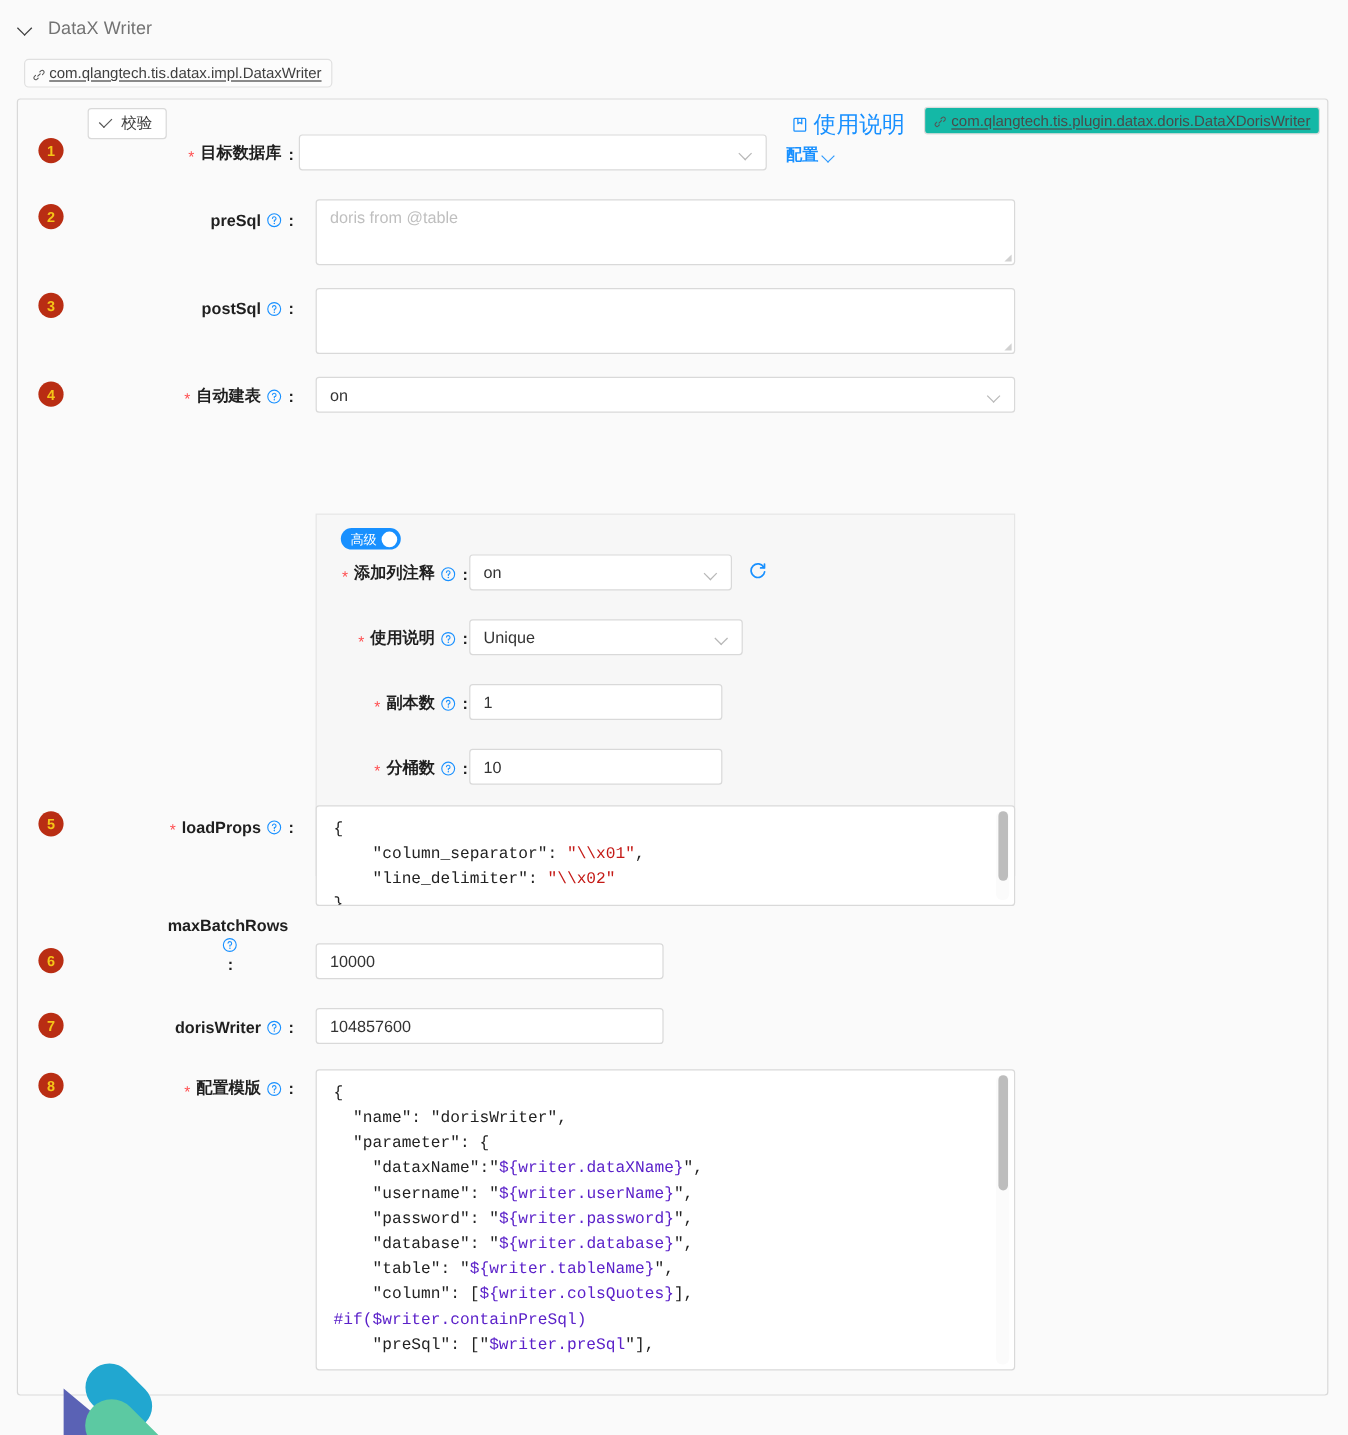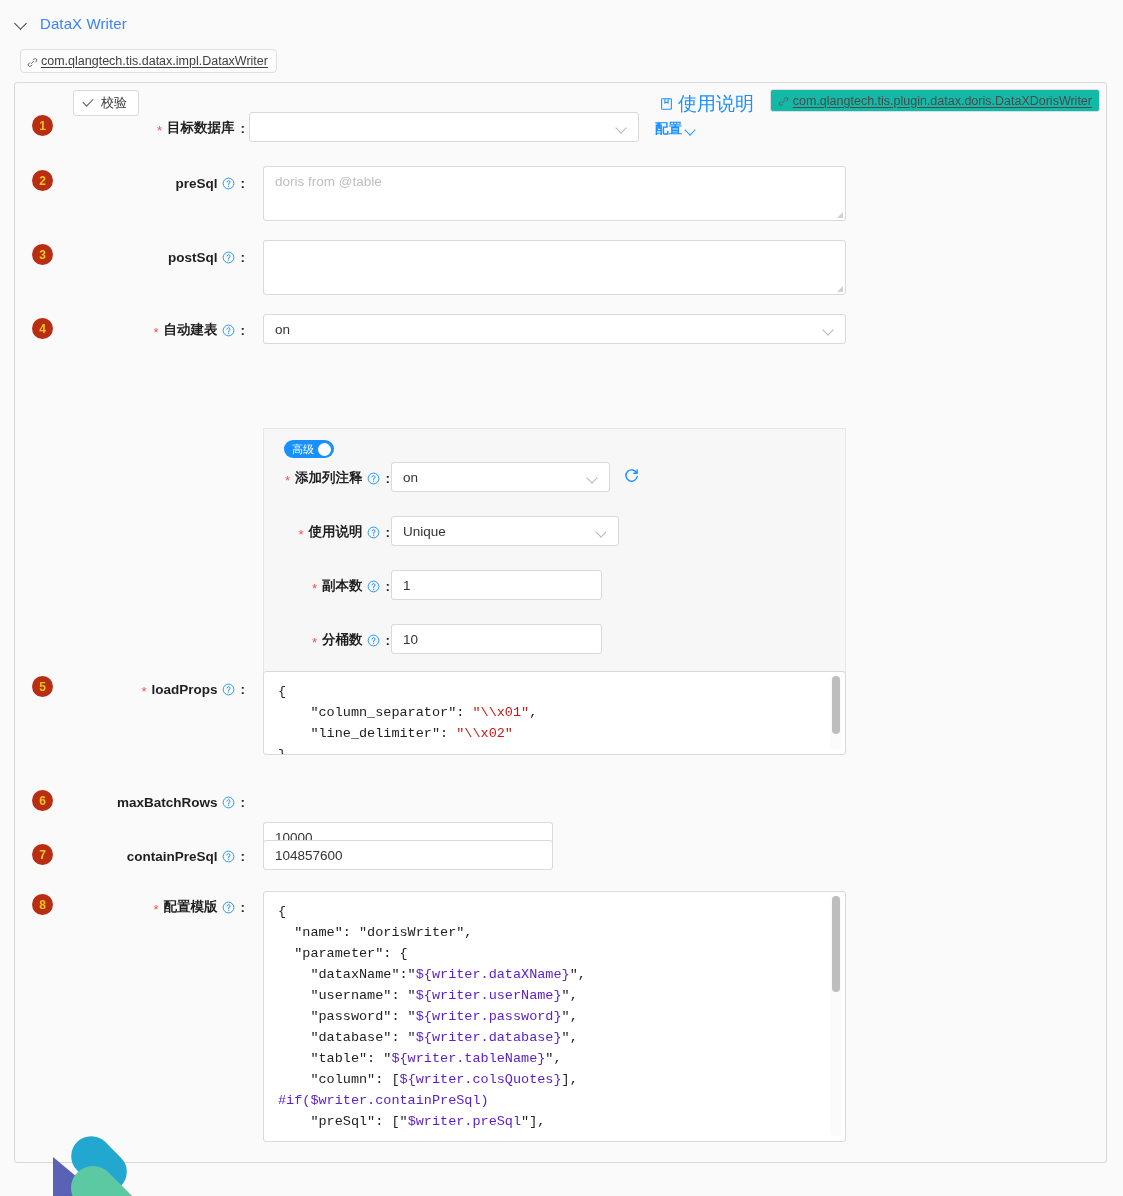--- a/index.html
+++ b/index.html
@@ -36,21 +36,21 @@
     content: "";
     position: absolute;
     left: 2px; top: 3px;
     width: 8px; height: 8px;
     border-right: 1.6px solid #3b3b3b;
     border-bottom: 1.6px solid #3b3b3b;
     transform: rotate(45deg);
   }
   .panel-title {
     font-size: 15px;
-    color: #3b82f6;
+    color: #737373;
     letter-spacing: .1px;
   }
 
   
   .class-chip {
     position: absolute;
     left: 20px;
     top: 49px;
     display: inline-flex;
     align-items: center;
@@ -552,36 +552,36 @@
       <span class="colon">:</span>
     </div>
     <div class="code-box" style="left:248px; top:588px; width:583px; height:84px;">
       <div class="code-inner" id="loadprops-code"><div><span>{</span></div><div><span>    "column_separator": </span><span class="tok-str">"\\x01"</span><span>,</span></div><div><span>    "line_delimiter": </span><span class="tok-str">"\\x02"</span></div><div><span>}</span></div></div>
       <div class="scroll-track">
         <div class="scroll-thumb" id="lp-thumb" style="top: 0px; height: 78%;"></div>
       </div>
     </div>
 
     <div class="badge" style="top:707px">6</div>
-    <div class="lbl main" style="top:710px; height:18px;">
+    <div class="lbl main" style="top:710px; height:18px;flex-direction:column;">
       <span>maxBatchRows</span>
       <svg class="q-glyph" viewBox="0 0 16 16">
         <circle cx="8" cy="8" r="6.6" fill="none" stroke="#1890ff" stroke-width="1.15"></circle>
         <path d="M6.2 6.1 a1.85 1.85 0 1 1 1.95 2.1 L8.15 9.3" fill="none" stroke="#1890ff" stroke-width="1.15" stroke-linecap="round"></path>
         <circle cx="8.12" cy="11.3" r=".78" fill="#1890ff"></circle>
       </svg>
       <span class="colon">:</span>
     </div>
-    <div class="text-box" style="left:248px; top:703px; width:290px; height:30px;margin-top:36px;">
+    <div class="text-box" style="left:248px; top:703px; width:290px; height:30px;">
       <span>10000</span>
     </div>
 
     <div class="badge" style="top:761px">7</div>
     <div class="lbl main" style="top:764px; height:18px;">
-      <span>containPreSql</span>
+      <span>dorisWriter</span>
       <svg class="q-glyph" viewBox="0 0 16 16">
         <circle cx="8" cy="8" r="6.6" fill="none" stroke="#1890ff" stroke-width="1.15"></circle>
         <path d="M6.2 6.1 a1.85 1.85 0 1 1 1.95 2.1 L8.15 9.3" fill="none" stroke="#1890ff" stroke-width="1.15" stroke-linecap="round"></path>
         <circle cx="8.12" cy="11.3" r=".78" fill="#1890ff"></circle>
       </svg>
       <span class="colon">:</span>
     </div>
     <div class="text-box" style="left:248px; top:757px; width:290px; height:30px;">
       <span>104857600</span>
     </div>

